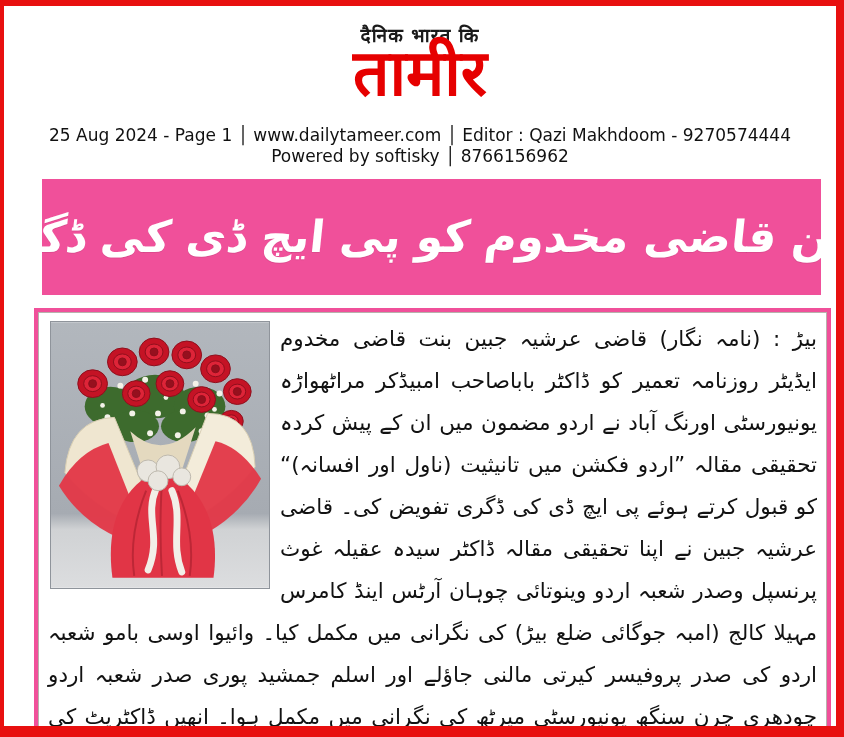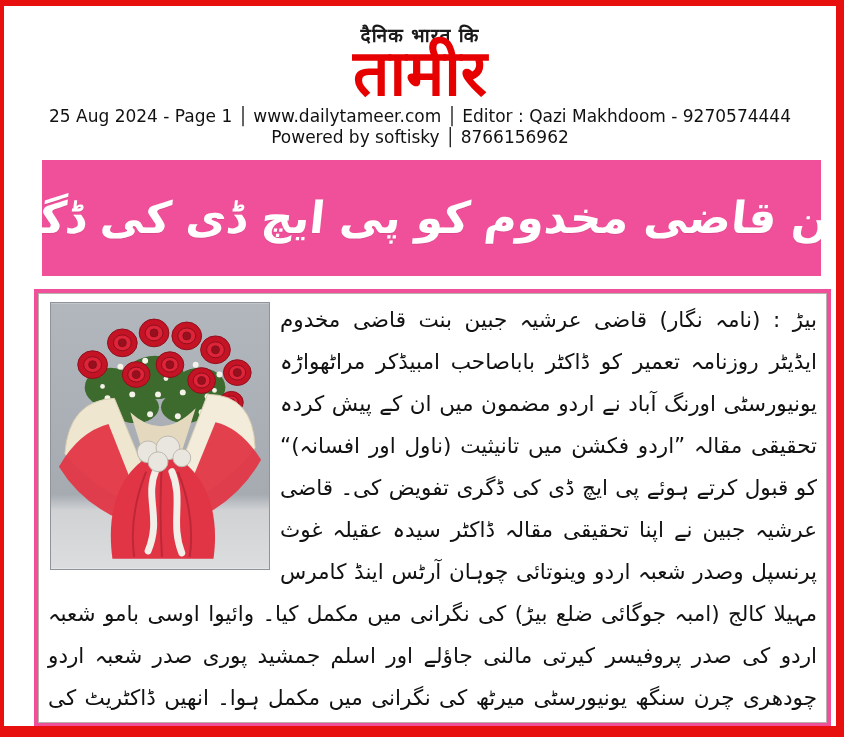--- a/index.html
+++ b/index.html
@@ -21,21 +21,21 @@
     display:inline-block;
     font-size:19px;font-weight:bold;color:#1a1a1a;
     letter-spacing:1px;
   }
   .masthead .title{
     margin-top:-4px;
     font-size:64px;font-weight:800;color:#e60000;
     line-height:1.0;
   }
   
-  .infobar{text-align:center;color:#111;margin-top:1px;}
+  .infobar{text-align:center;color:#111;margin-top:20px;}
   .infobar .line{font-size:17px;line-height:21px;font-weight:500;}
   
   .banner{
     width:779px;height:116px;
     margin:12px 19px 0 38px;
     background:#f0509a;
     display:flex;align-items:center;justify-content:center;
     overflow:hidden;
   }
   .banner .headline{

